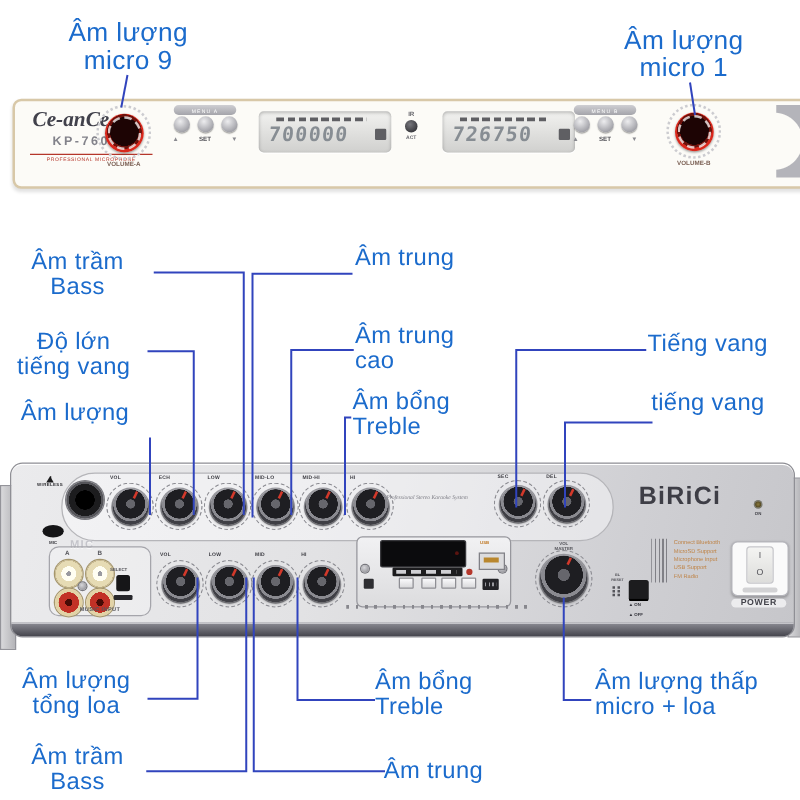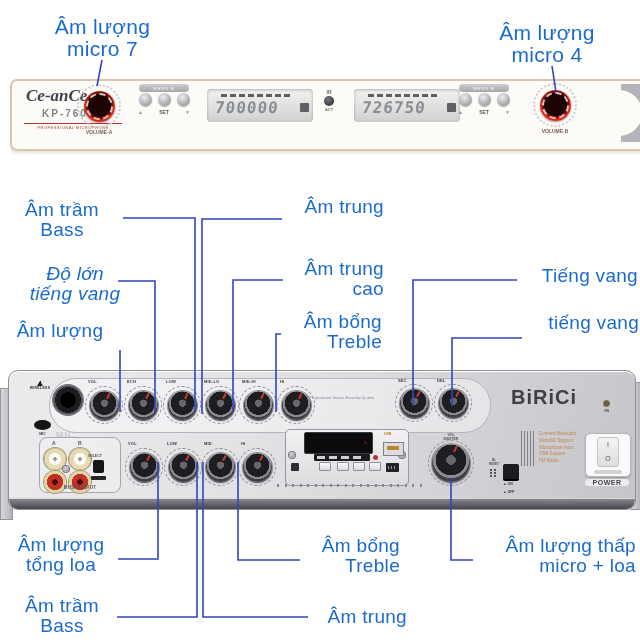--- a/index.html
+++ b/index.html
@@ -2,21 +2,21 @@
 <html><head>
 <meta charset="utf-8">
 <style>
   html,body{margin:0;padding:0;background:#fff;}
   .stage{position:relative;width:640px;height:640px;background:#fff;overflow:hidden;
          font-family:"Liberation Sans",sans-serif;}
   
   .lbl{position:absolute;color:#1b6bcc;line-height:1.06;letter-spacing:.3px;}
   .lbl div{white-space:nowrap;}
   .lg{font-size:21px;} .md{font-size:19px;}
-  .ctr{text-align:center;} .lft{text-align:right;}
+  .ctr{text-align:center;} .lft{text-align:left;}
   
   .wires{position:absolute;left:0;top:0;z-index:6;pointer-events:none;}
   .wires polyline{fill:none;stroke:#3144bd;stroke-width:1.6px;}
   
   .receiver{position:absolute;left:10px;top:79px;width:620px;height:68px;background:#fcfbf7;
             border:2px solid #d8c8a8;border-radius:7px;box-shadow:0 2px 3px rgba(0,0,0,.12);z-index:2;padding-left:20px;}
   .brand{position:absolute;left:14px;top:5px;font-family:"Liberation Serif",serif;
          font-style:italic;font-weight:bold;font-size:17px;color:#41414b;}
   .model{position:absolute;left:30px;top:27px;font-size:10px;font-weight:bold;color:#82828a;letter-spacing:2px;}
   .tagline{position:absolute;left:12px;top:42px;width:98px;border-top:1px solid #b5362a;color:#b5362a;
@@ -365,31 +365,31 @@
     <polyline points="522,338 452,338 452,406"></polyline>
     <polyline points="118,559 158,559 158,462"></polyline>
     <polyline points="117,617 197,617 197,462"></polyline>
     <polyline points="308,617 203,617 203,462"></polyline>
     <polyline points="300,560 238,560 238,462"></polyline>
     <polyline points="473,560 451,560 451,478"></polyline>
   </svg>
 
   <div class="lbl lg ctr" style="left:35px;top:16px;width:135px;">
     <div>Âm lượng</div>
-    <div>micro 7</div>
+    <div>micro 9</div>
   </div>
   <div class="lbl lg ctr" style="left:478px;top:22px;width:138px;">
     <div>Âm lượng</div>
-    <div>micro 4</div>
+    <div>micro 1</div>
   </div>
   <div class="lbl md ctr" style="left:12px;top:200px;width:100px;">
     <div>Âm trầm</div>
     <div>Bass</div>
   </div>
-  <div class="lbl md ctr" style="left:18px;top:264px;width:114px;font-style:italic;">
+  <div class="lbl md ctr" style="left:2px;top:264px;width:114px;">
     <div>Độ lớn</div>
     <div>tiếng vang</div>
   </div>
   <div class="lbl md ctr" style="left:2px;top:321px;width:116px;">
     <div>Âm lượng</div>
   </div>
   <div class="lbl md lft" style="left:284px;top:197px;width:100px;">
     <div>Âm trung</div>
   </div>
   <div class="lbl md lft" style="left:284px;top:259px;width:100px;">

